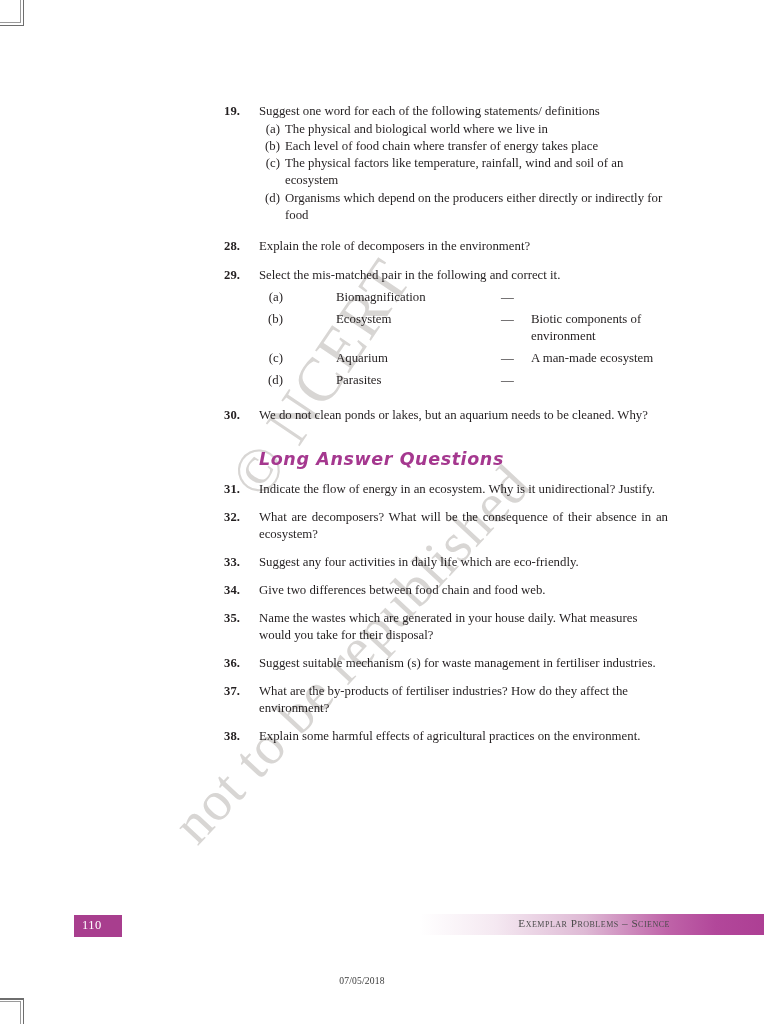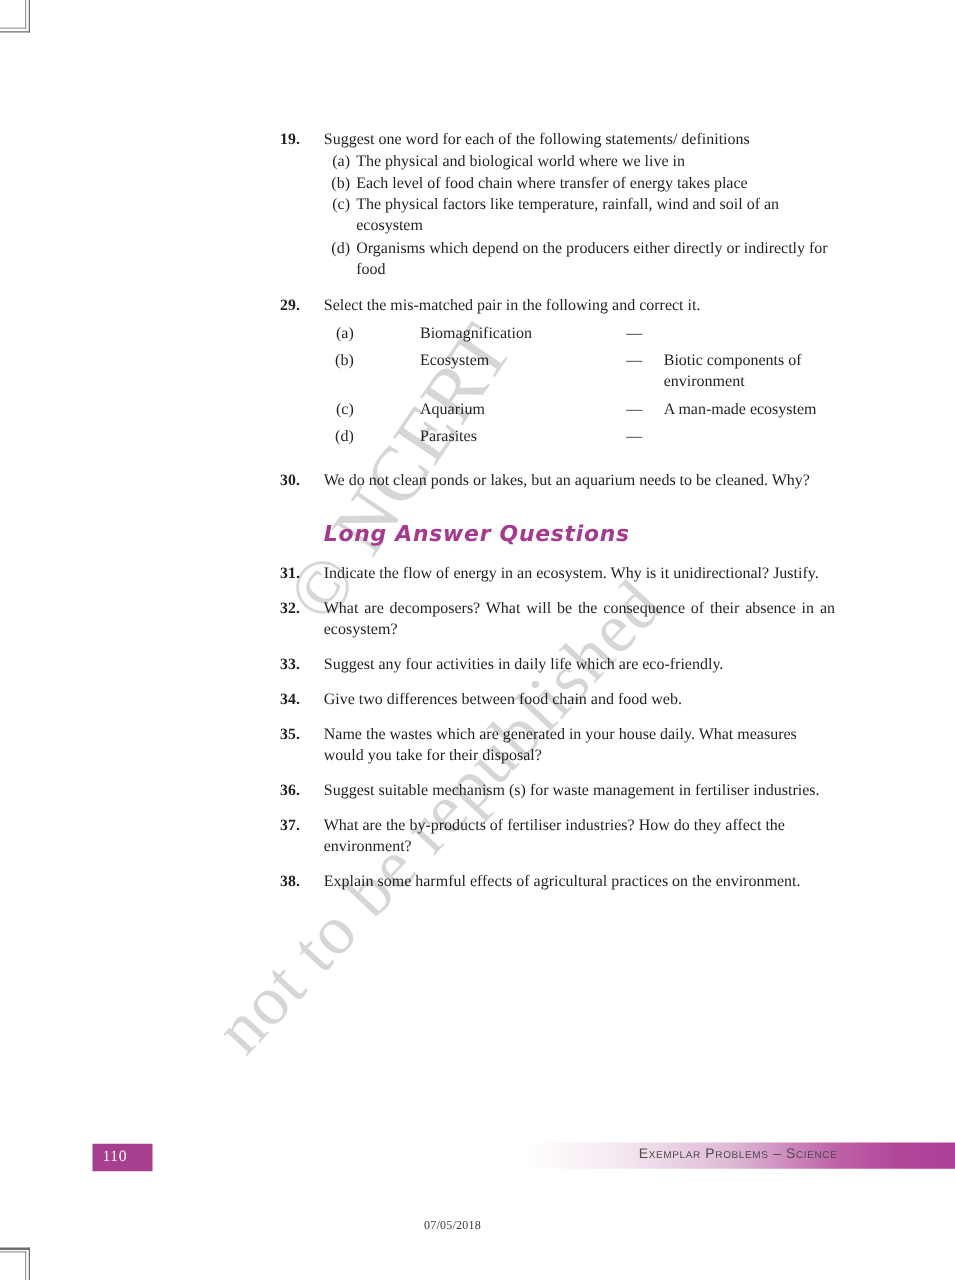--- a/index.html
+++ b/index.html
@@ -189,21 +189,21 @@
         #bf63a8 72%,
         #b2479a 86%,
         #ad3f94 100%);
   }
   .footer-running-head {
     position: absolute;
     left: 0;
     top: 3px;
     width: 250px;
     text-align: right;
-    font-family: Liberation Sans, sans-serif;
+    font-family: Liberation Serif, serif;
     font-variant: small-caps;
     font-size: 11.2px;
     color: #4a4a4a;
     letter-spacing: 0.5px;
     white-space: nowrap;
   }
   .footer-band-inner {
     position: relative;
     width: 100%;
     height: 100%;
@@ -264,20 +264,24 @@
           <div class="sub-text">The physical factors like temperature, rainfall, wind and soil of an ecosystem</div>
         </div>
         <div class="sub-row">
           <div class="sub-label">(d)</div>
           <div class="sub-text">Organisms which depend on the producers either directly or indirectly for food</div>
         </div>
       </div>
     </div>
   </div>
 
+  <div class="q-row" style="margin-top:14px;">
+    <div class="q-num">28.</div>
+    <div class="q-body">Explain the role of  decomposers in the environment?</div>
+  </div>
 
   <div class="q-row" style="margin-top:12px;">
     <div class="q-num">29.</div>
     <div class="q-body">
       <div>Select the mis-matched pair in the following and correct it.</div>
       <div class="match-table">
         <div class="match-row">
           <div class="match-label">(a)</div>
           <div class="match-term">Biomagnification</div>
           <div class="match-dash">—</div>

